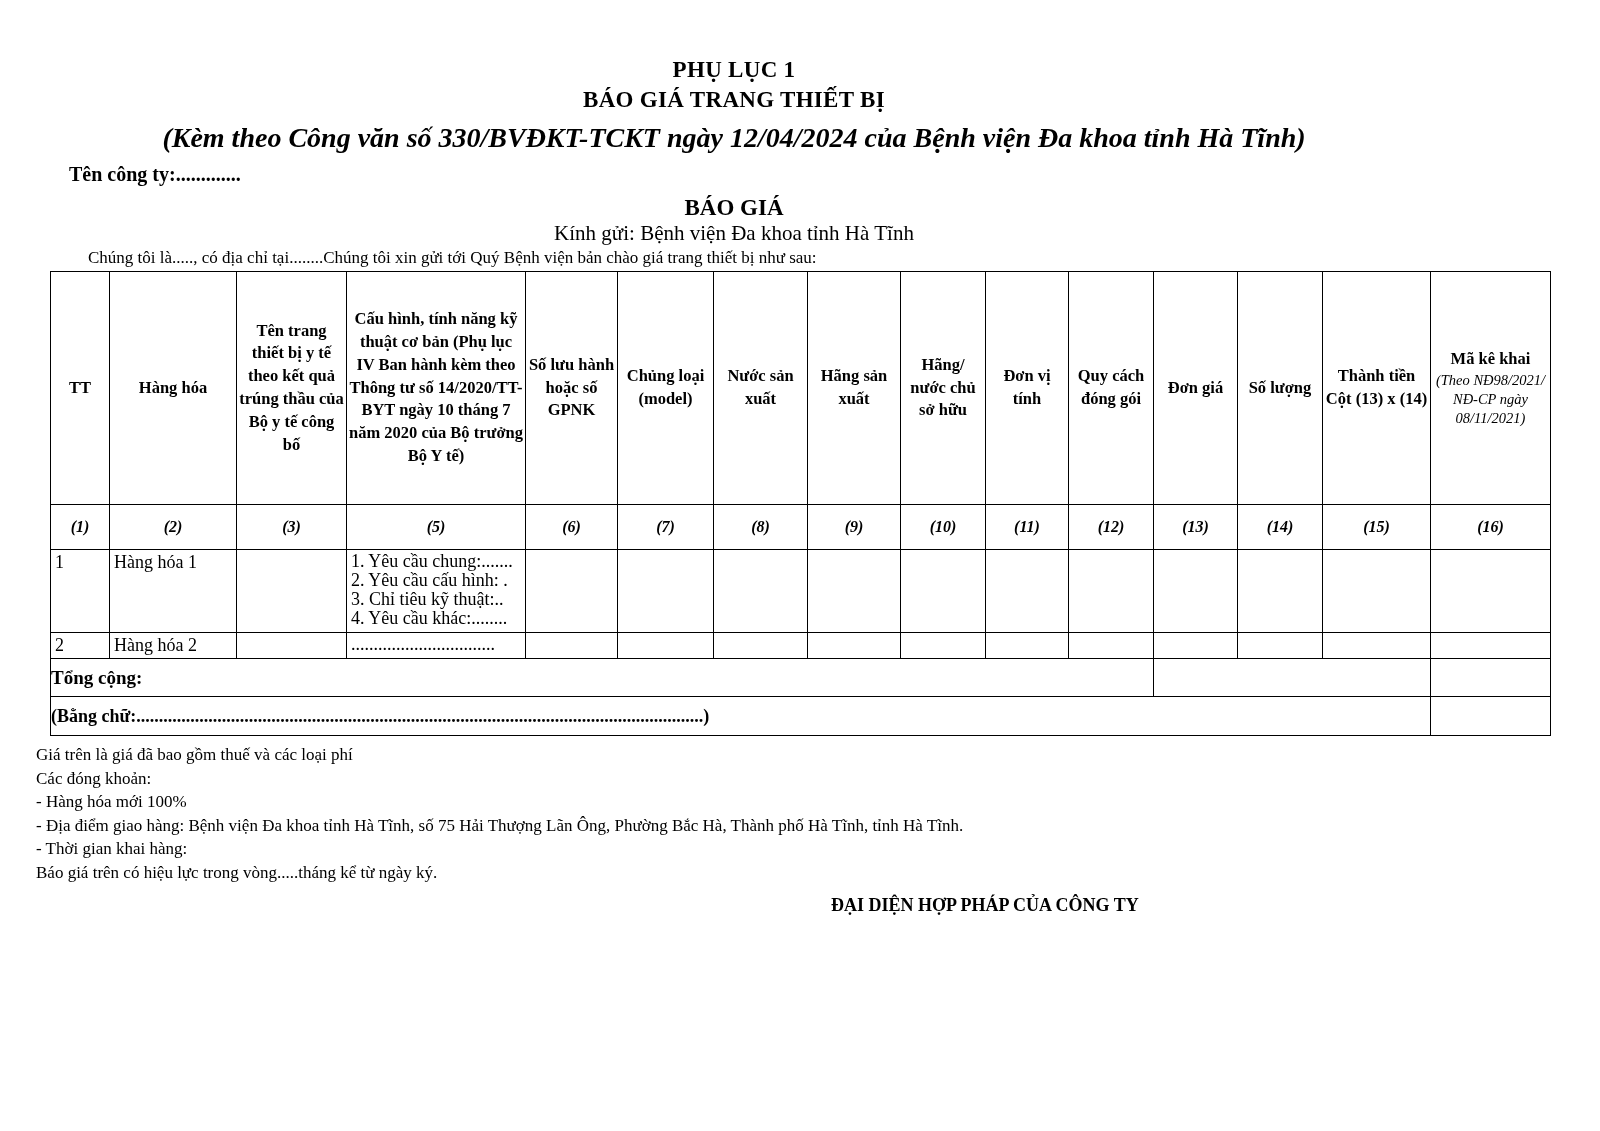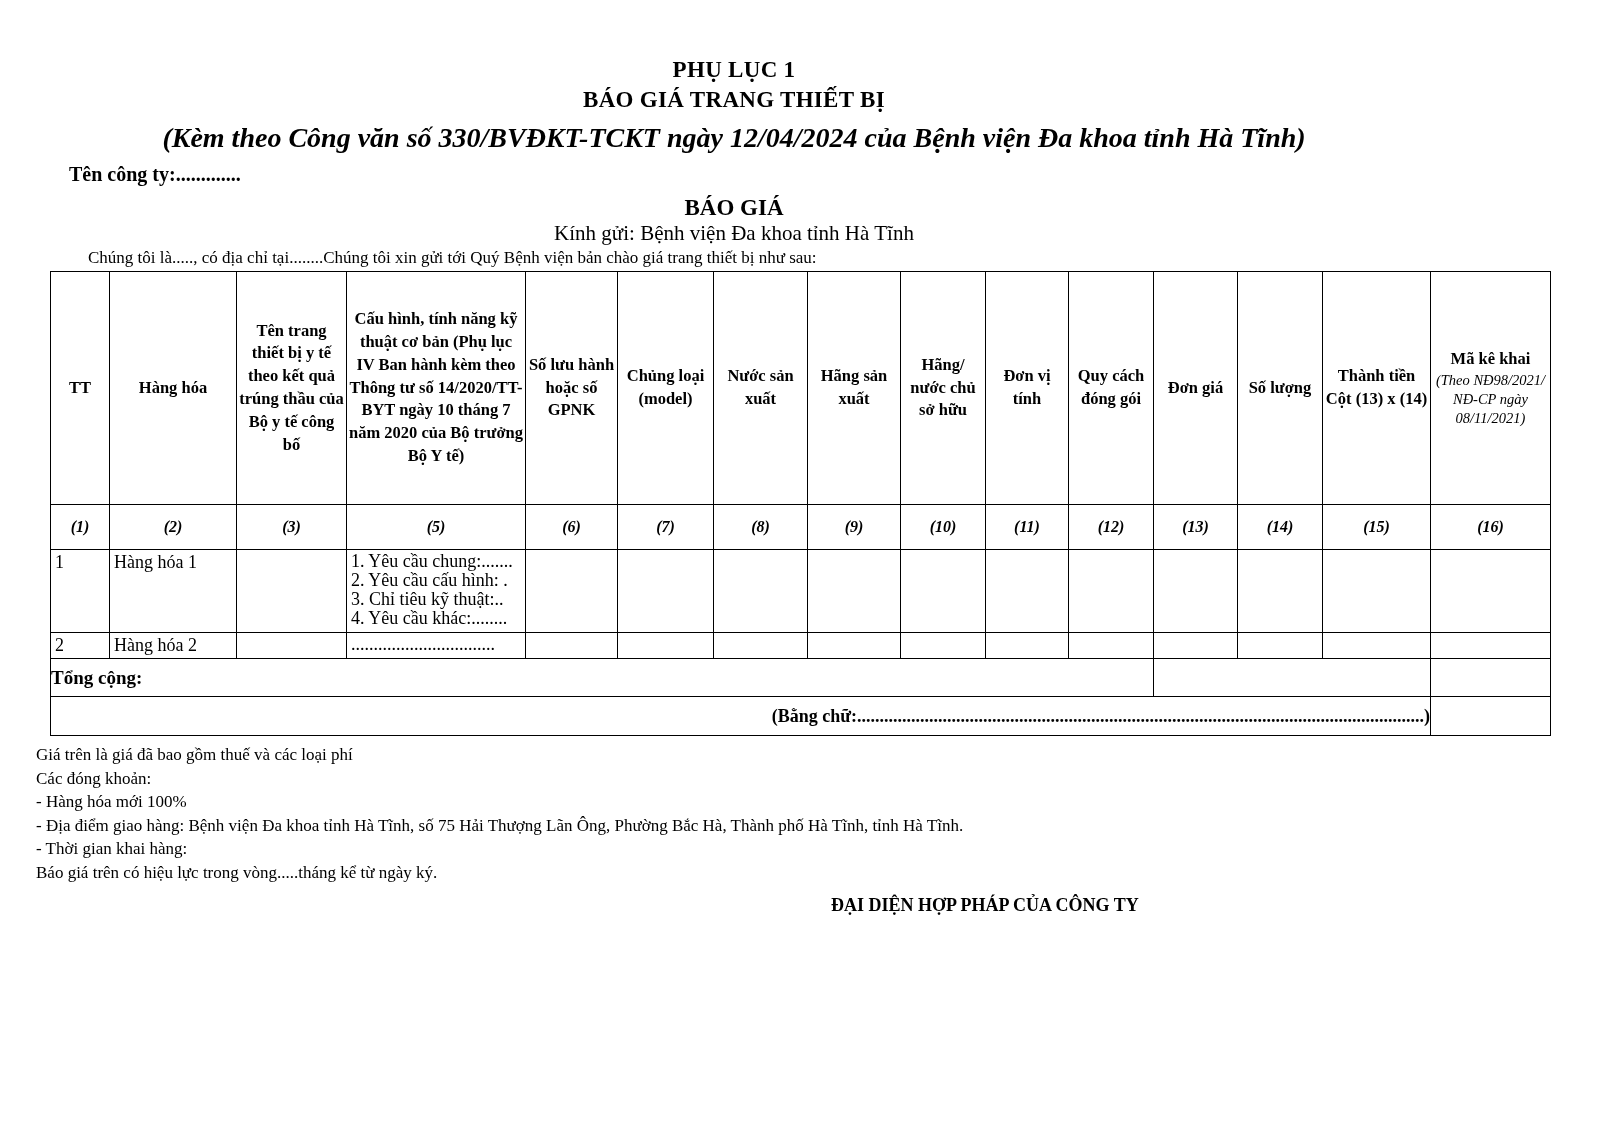--- a/index.html
+++ b/index.html
@@ -50,21 +50,21 @@
   td.spec-cell { font-size: 13.8px; line-height: 19px; padding-left: 8px; }
 
   tr.total-row { height: 38px; }
   tr.total-row td.total-label-cell {
     font-size: 19px; font-weight: bold;
     vertical-align: middle;
   }
   tr.words-row { height: 39px; }
   tr.words-row td.words-cell {
     font-size: 18px; font-weight: bold;
-    text-align: right; vertical-align: middle;
+    text-align: left; vertical-align: middle;
     white-space: nowrap;
   }
 
   .footer { margin: 7px 0 0 36px; font-size: 17px; line-height: 23.5px; }
   .signature { font-size: 18px; font-weight: bold; margin: 10px 0 0 795px; }
 </style>
 </head>
 <body>
 
 <div class="page">

